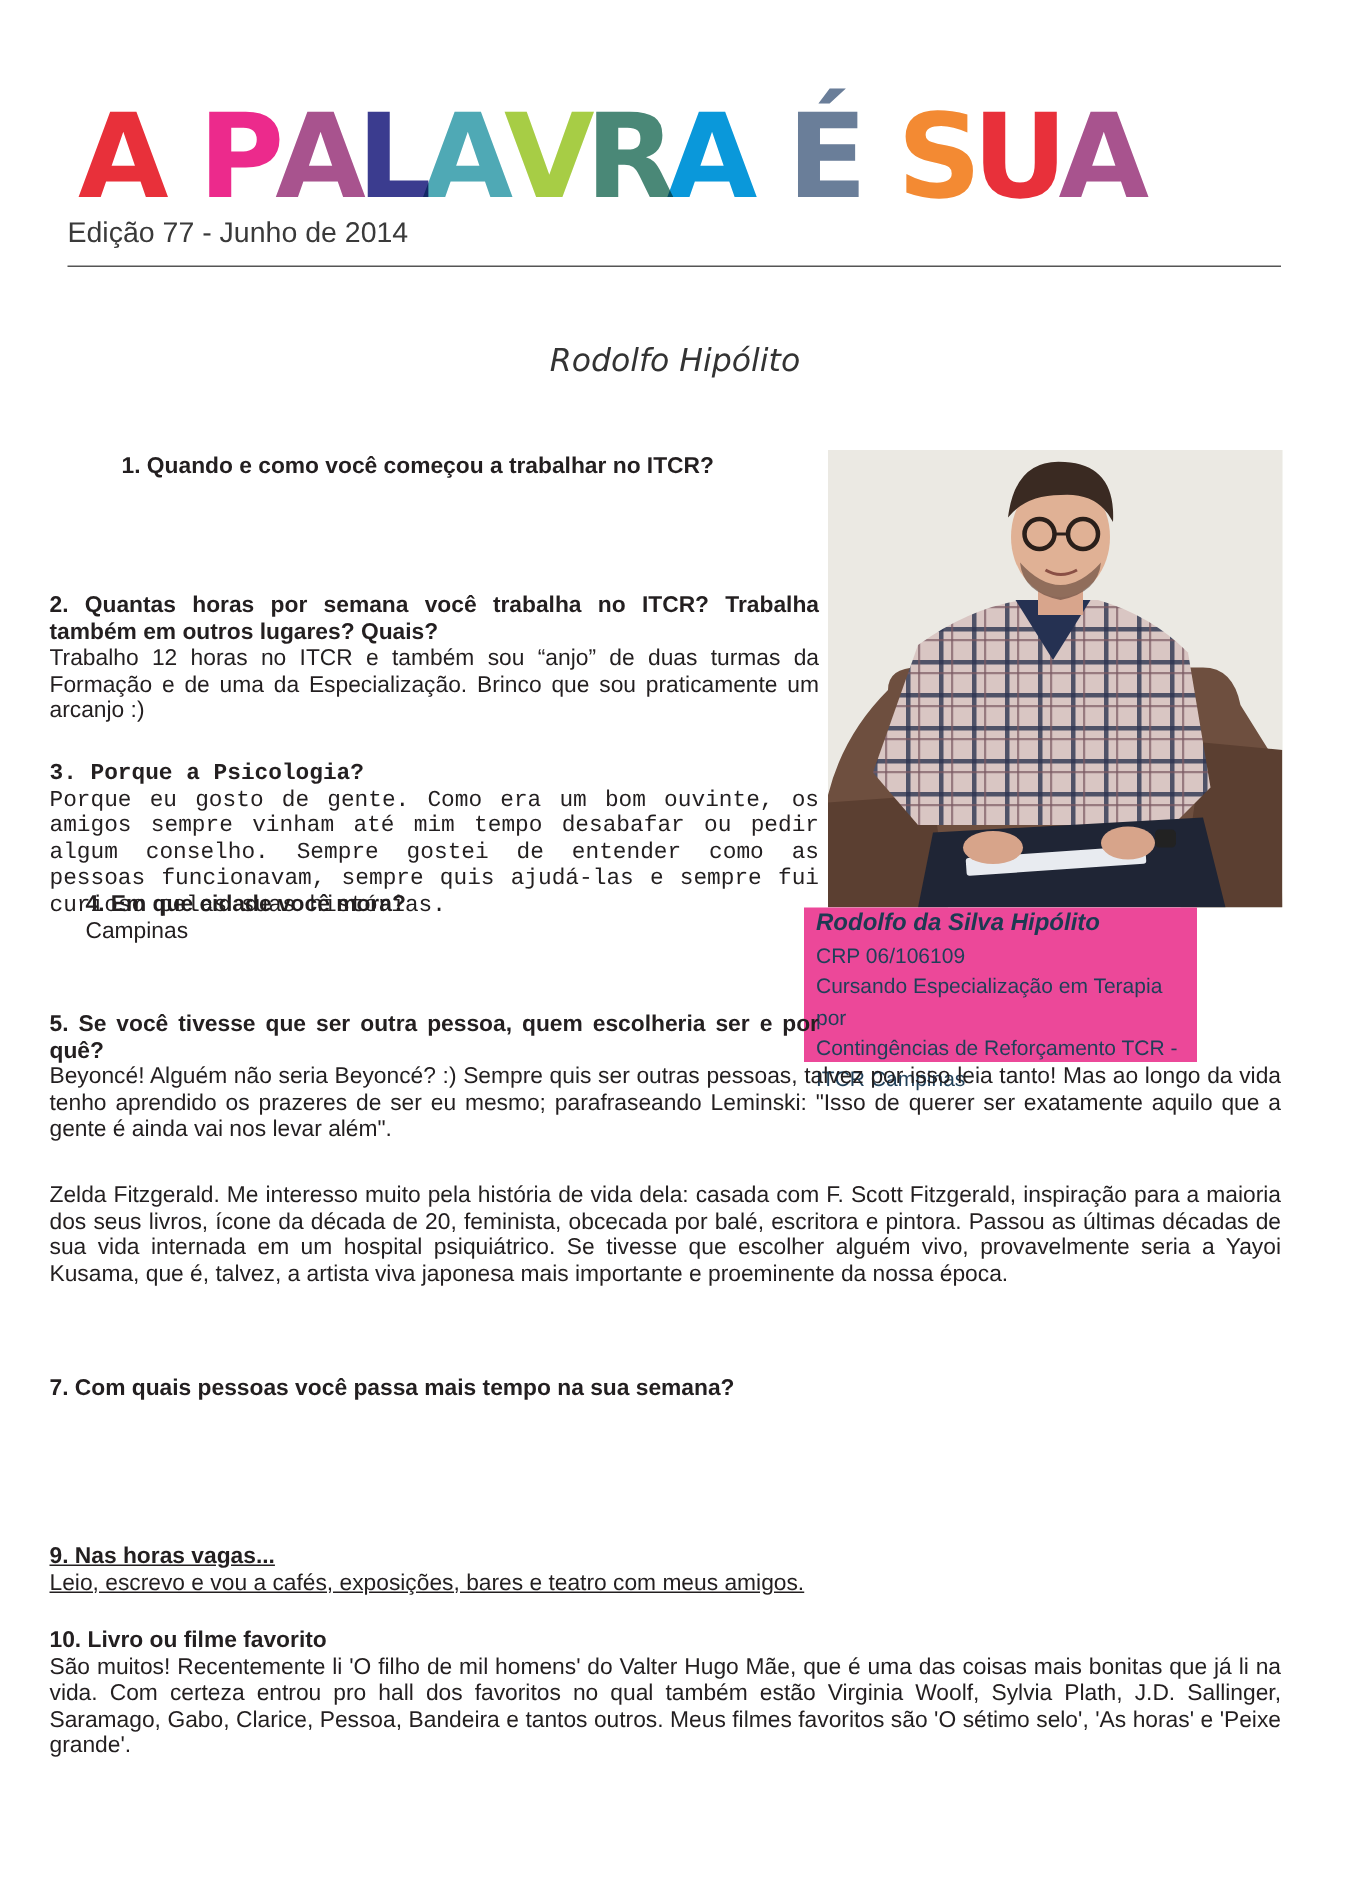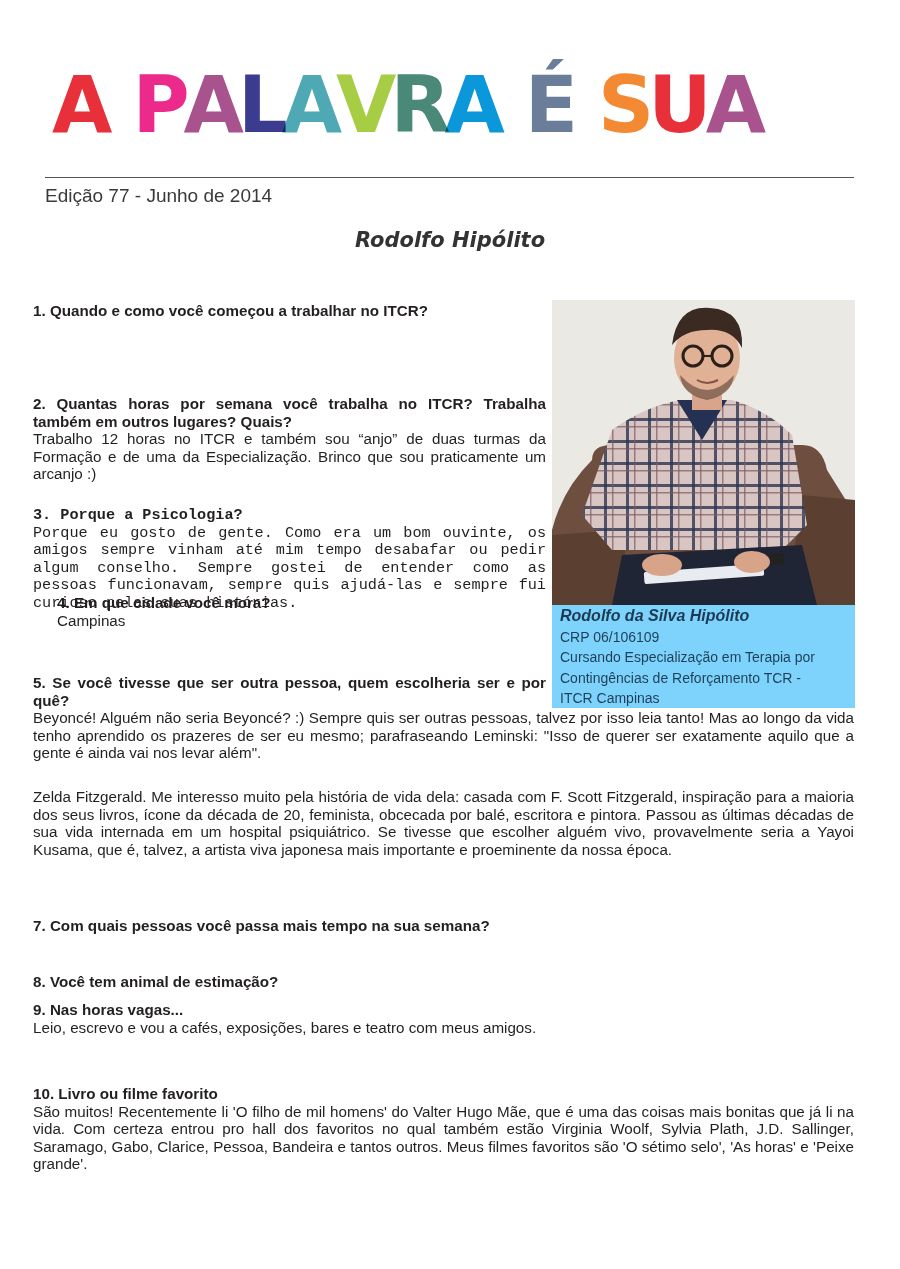--- a/index.html
+++ b/index.html
@@ -4,34 +4,34 @@
 <style>
   html, body { margin: 0; padding: 0; background: #ffffff; }
   body { width: 900px; height: 1269px; position: relative; overflow: hidden;
          font-family: "Liberation Sans", sans-serif; color: #231f20; }
 
   .logo { position: absolute; left: 52px; top: 66px; height: 70px; display: flex; align-items: flex-end;
           font-family: "DejaVu Sans", sans-serif; font-weight: bold; font-size: 78px; line-height: 62px; letter-spacing: -6px; }
   .logo span { display: inline-block; mix-blend-mode: multiply; }
   .logo .gap { width: 26px; }
 
-  .edition { position: absolute; left: 45px; top: 145px; font-size: 19px; color: #3a3a3a; margin-top: 40px; }
+  .edition { position: absolute; left: 45px; top: 145px; font-size: 19px; color: #3a3a3a; }
   .rule { position: absolute; left: 45px; top: 177px; width: 809px; height: 1px; background: #555; }
 
   .title { position: absolute; left: 0; width: 900px; top: 228px; text-align: center;
-           font-family: "DejaVu Sans", sans-serif; font-weight: bold; font-style: italic; font-size: 21px; color: #333; }
+           font-family: "DejaVu Sans", sans-serif; font-weight: normal; font-style: italic; font-size: 21px; color: #333; }
 
   .qa { position: absolute; left: 33px; font-size: 15.2px; line-height: 17.6px; color: #231f20; }
   .qa .q { font-weight: bold; }
   .qa .a, .qa .q { text-align: justify; text-align-last: left; }
   .narrow { width: 513px; }
   .wide { width: 821px; }
 
   .photo { position: absolute; left: 552px; top: 300px; width: 303px; height: 305px; overflow: hidden; background: #ecebe6; }
-  .caption { position: absolute; left: 552px; top: 605px; width: 303px; height: 103px; background: #7dd3fc;
+  .caption { position: absolute; left: 536px; top: 605px; width: 262px; height: 103px; background: #ec4899;
              box-sizing: border-box; padding: 1px 8px; color: #1f3f58; font-size: 14px; line-height: 20.5px; }
   .caption .name { font-weight: bold; font-style: italic; font-size: 16px; color: #1d3a52; }
 </style>
 </head>
 <body>
 
 <div class="logo">
   <span style="color: rgb(232, 48, 58);">A</span>
   <span class="gap"></span>
   <span style="color: rgb(236, 42, 140);">P</span>
@@ -96,21 +96,21 @@
 </div>
 
 <div class="caption">
   <div class="name">Rodolfo da Silva Hipólito</div>
   <div>CRP 06/106109</div>
   <div>Cursando Especialização em Terapia por</div>
   <div>Contingências de Reforçamento TCR -</div>
   <div>ITCR Campinas</div>
 </div>
 
-<div class="qa narrow" style="top:302px;">
+<div class="qa narrow" style="top:302px;margin-left:48px;">
   <div class="q">1. Quando e como você começou a trabalhar no ITCR?</div>
 </div>
 
 <div class="qa narrow" style="top:395px;">
   <div class="q">2. Quantas horas por semana você trabalha no ITCR? Trabalha também em outros lugares? Quais?</div>
   <div class="a">Trabalho 12 horas no ITCR e também sou “anjo” de duas turmas da Formação e de uma da Especialização. Brinco que sou praticamente um arcanjo :)</div>
 </div>
 
 <div class="qa narrow" style="top:507px;font-family:Liberation Mono, monospace;">
   <div class="q">3. Porque a Psicologia?</div>
@@ -129,24 +129,23 @@
 
 <div class="qa wide" style="top:788px;">
   <div class="a">Zelda Fitzgerald. Me interesso muito pela história de vida dela: casada com F. Scott Fitzgerald, inspiração para a maioria dos seus livros, ícone da década de 20, feminista, obcecada por balé, escritora e pintora. Passou as últimas décadas de sua vida internada em um hospital psiquiátrico. Se tivesse que escolher alguém vivo, provavelmente seria a Yayoi Kusama, que é, talvez, a artista viva japonesa mais importante e proeminente da nossa época.</div>
 </div>
 
 <div class="qa wide" style="top:917px;">
   <div class="q">7. Com quais pessoas você passa mais tempo na sua semana?</div>
 </div>
 
 <div class="qa wide" style="top:973px;">
-  <div class="q">8. Você tem animal de estimação?</div>
 </div>
 
-<div class="qa wide" style="top:1001px;">
+<div class="qa wide" style="top:1029px;text-decoration:underline;">
   <div class="q">9. Nas horas vagas...</div>
   <div class="a">Leio, escrevo e vou a cafés, exposições, bares e teatro com meus amigos.</div>
 </div>
 
 <div class="qa wide" style="top:1085px;">
   <div class="q">10. Livro ou filme favorito</div>
   <div class="a">São muitos! Recentemente li 'O filho de mil homens' do Valter Hugo Mãe, que é uma das coisas mais bonitas que já li na vida. Com certeza entrou pro hall dos favoritos no qual também estão Virginia Woolf, Sylvia Plath, J.D. Sallinger, Saramago, Gabo, Clarice, Pessoa, Bandeira e tantos outros. Meus filmes favoritos são 'O sétimo selo', 'As horas' e 'Peixe grande'.</div>
 </div>
 
 </body></html>

